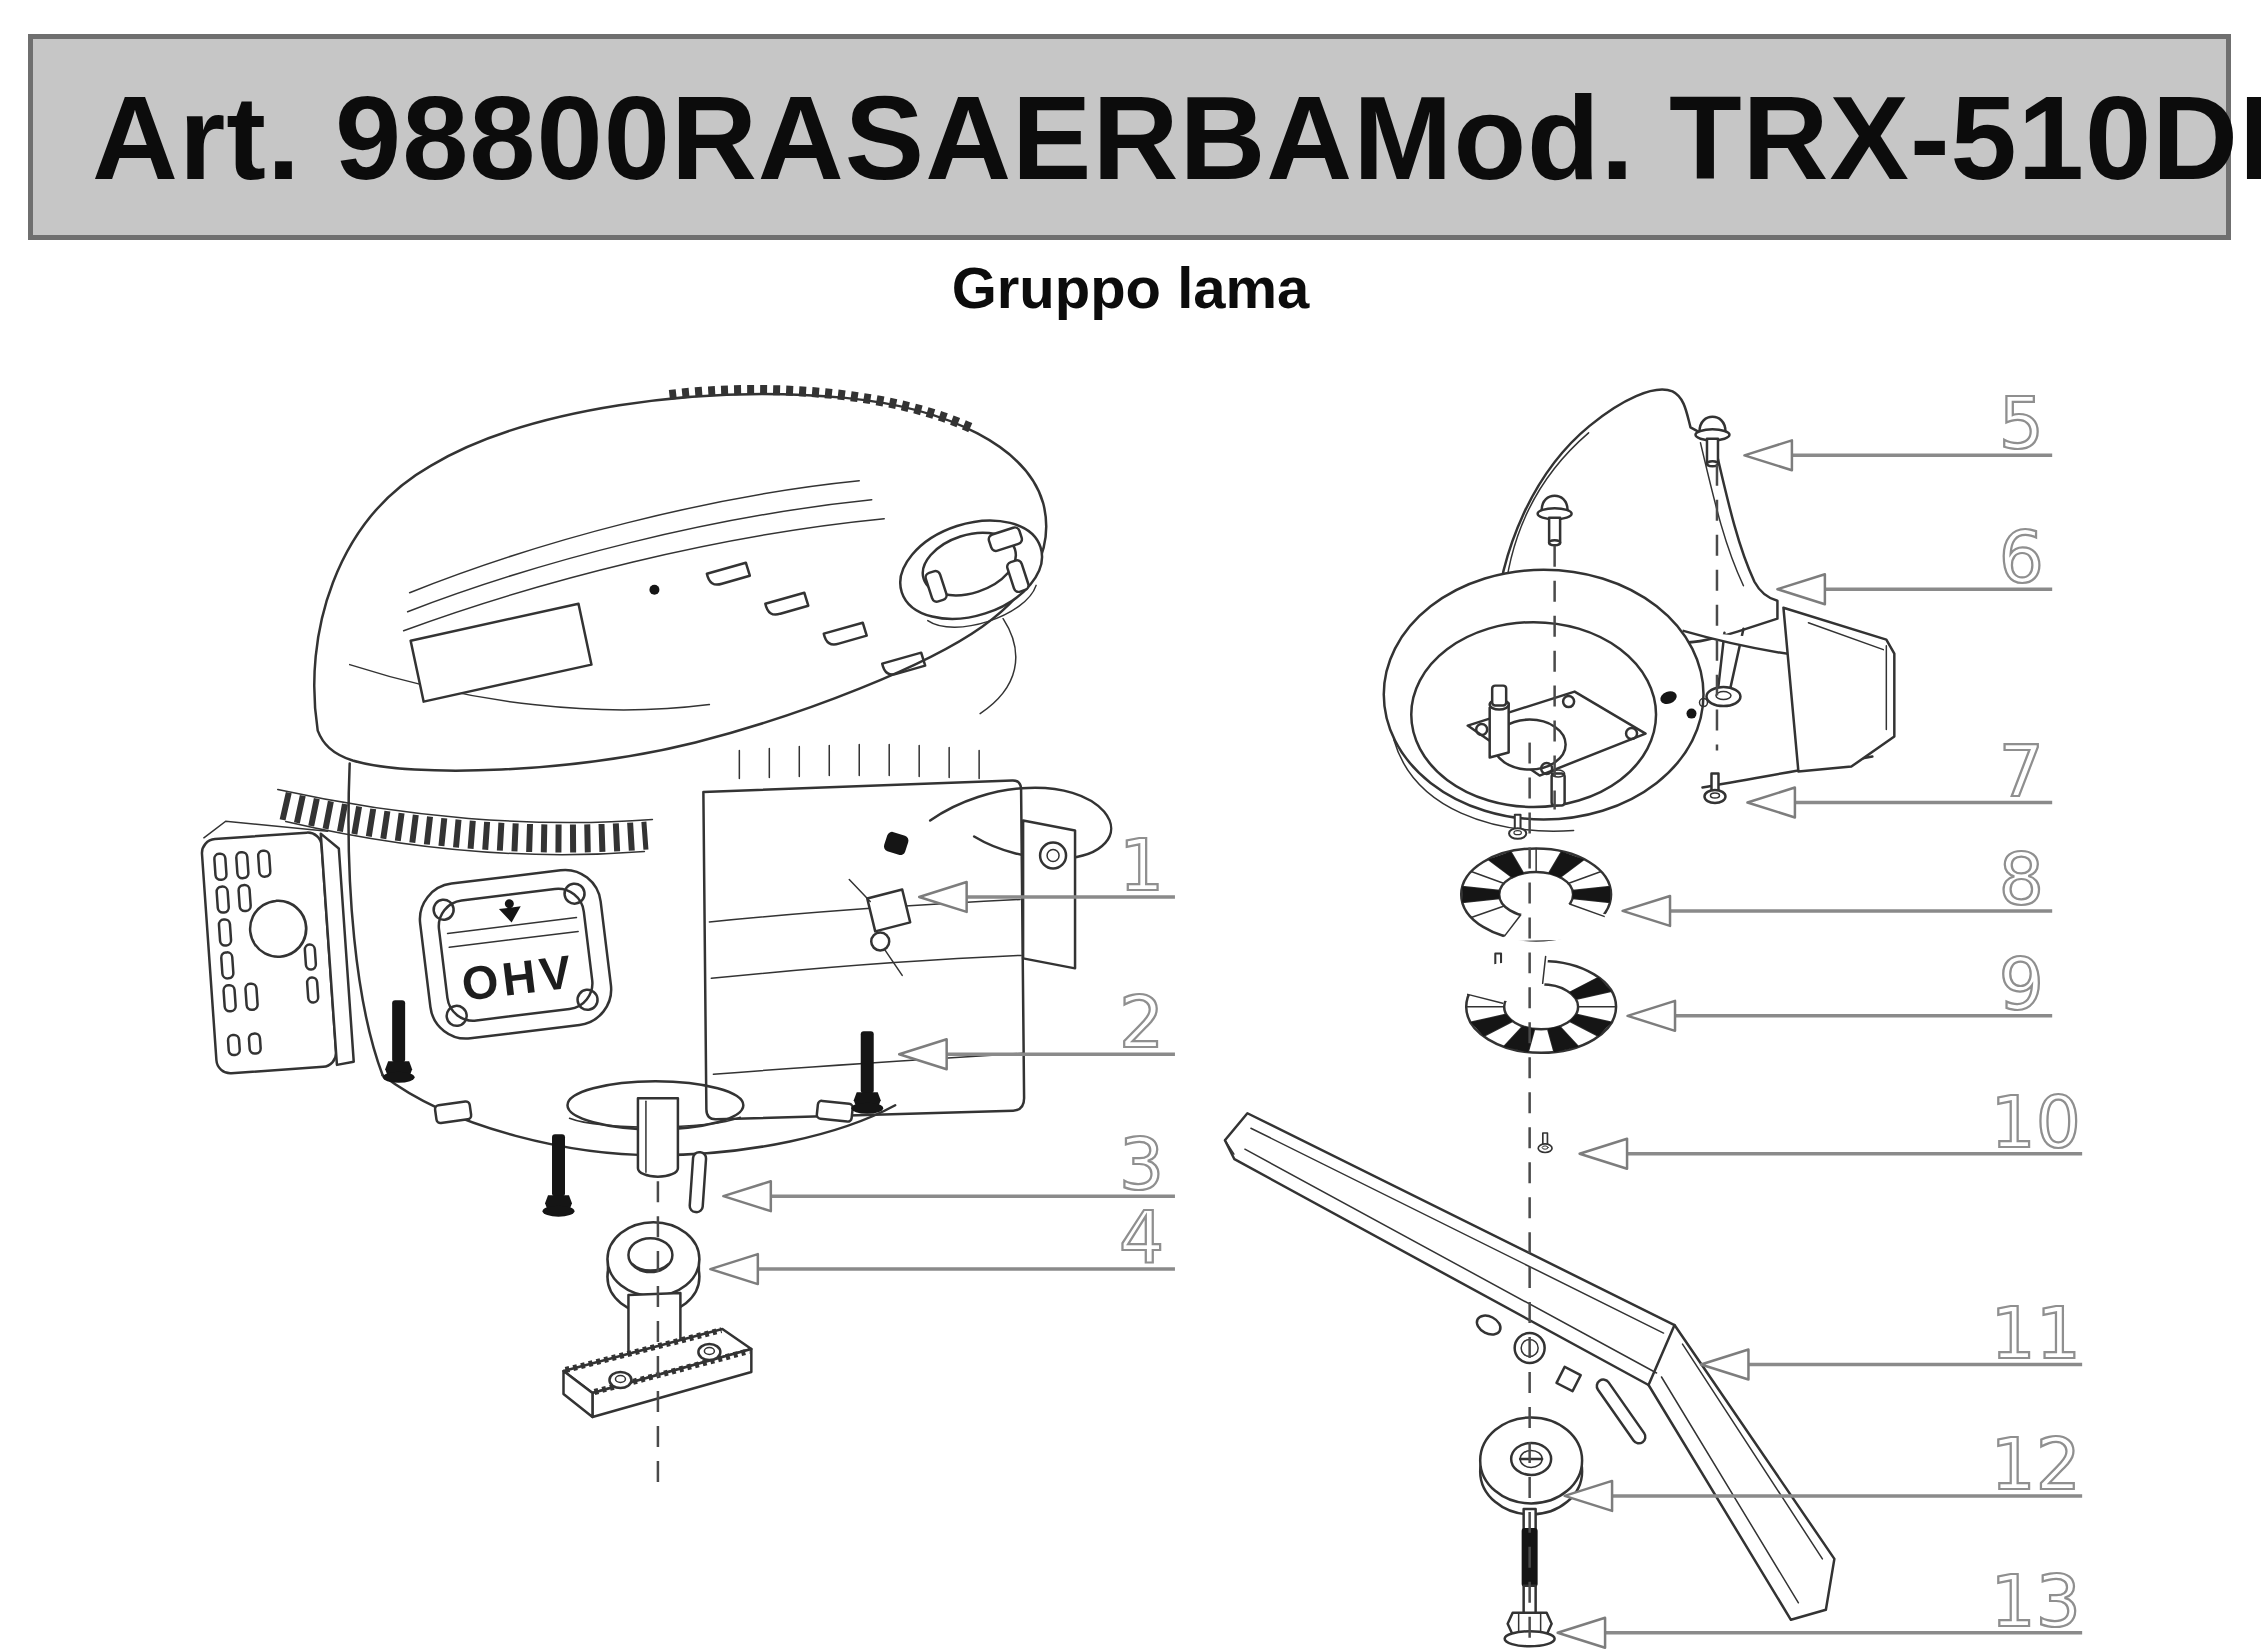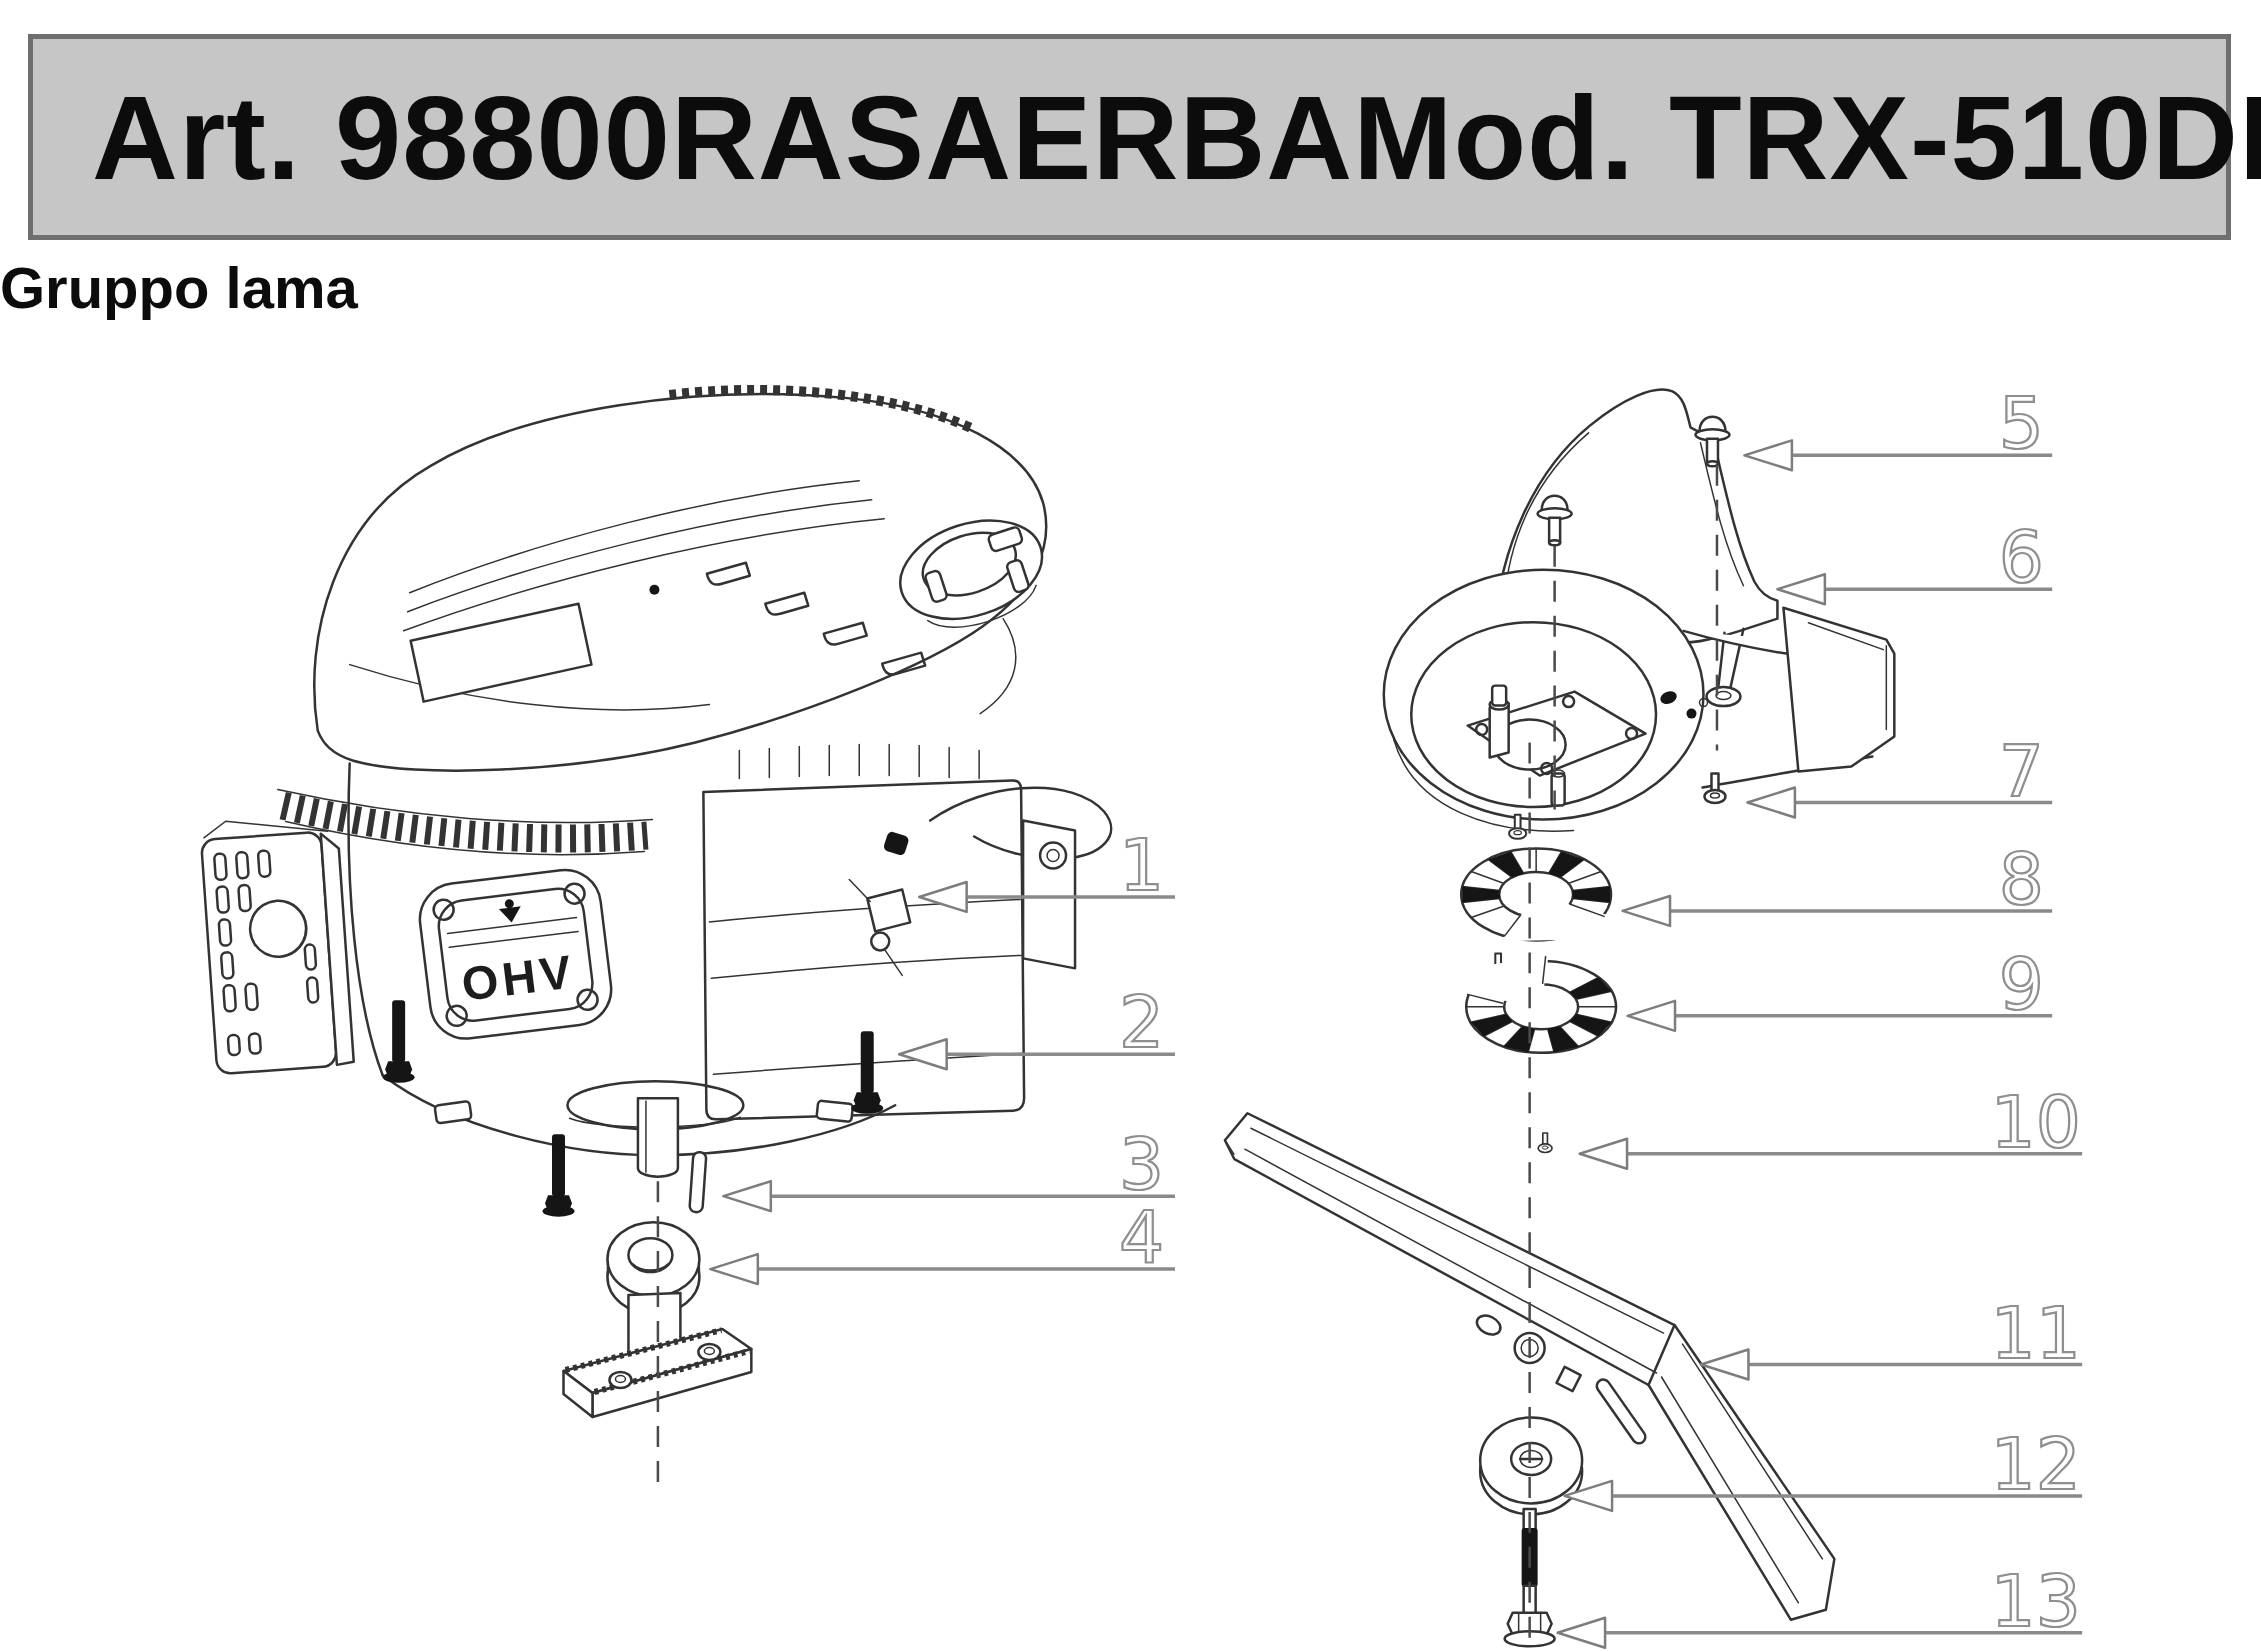--- a/index.html
+++ b/index.html
@@ -4,21 +4,21 @@
 <style>
   html,body{margin:0;padding:0;background:#ffffff;}
   .page{position:relative;width:2261px;height:1652px;background:#ffffff;overflow:hidden;
         font-family:"Liberation Sans",sans-serif;}
   .header-bar{position:absolute;left:28px;top:34px;width:2193px;height:196px;
         background:#c6c6c6;border:5px solid #6f6f6f;display:flex;align-items:center;}
   .header-bar span{font-weight:bold;font-size:119px;color:#0c0c0c;white-space:nowrap;letter-spacing:1px;}
   .h-article{padding-left:59px;}
   .h-product{flex:1;text-align:right;}
   .h-model{padding-right:52px;}
-  .subtitle{position:absolute;left:0;top:254px;width:2261px;text-align:left;
+  .subtitle{position:absolute;left:0;top:254px;width:2261px;text-align:center;
         font-weight:bold;font-size:58px;color:#0c0c0c;}
   svg{position:absolute;left:0;top:0;}
   .ln{fill:none;stroke:#333333;stroke-width:5;stroke-linecap:round;stroke-linejoin:round;}
   .lnw{fill:#ffffff;stroke:#333333;stroke-width:5;stroke-linejoin:round;}
   .thin{fill:none;stroke:#333333;stroke-width:3;stroke-linecap:round;}
   .blk{fill:#151515;stroke:none;}
   .leader{fill:none;stroke:#8a8a8a;stroke-width:7;}
   .ahead{fill:#ffffff;stroke:#7d7d7d;stroke-width:5;stroke-linejoin:round;}
   .dash{fill:none;stroke:#4a4a4a;stroke-width:5;stroke-dasharray:42 28;}
   .callout-num{font-family:"DejaVu Sans",sans-serif;font-size:142px;

